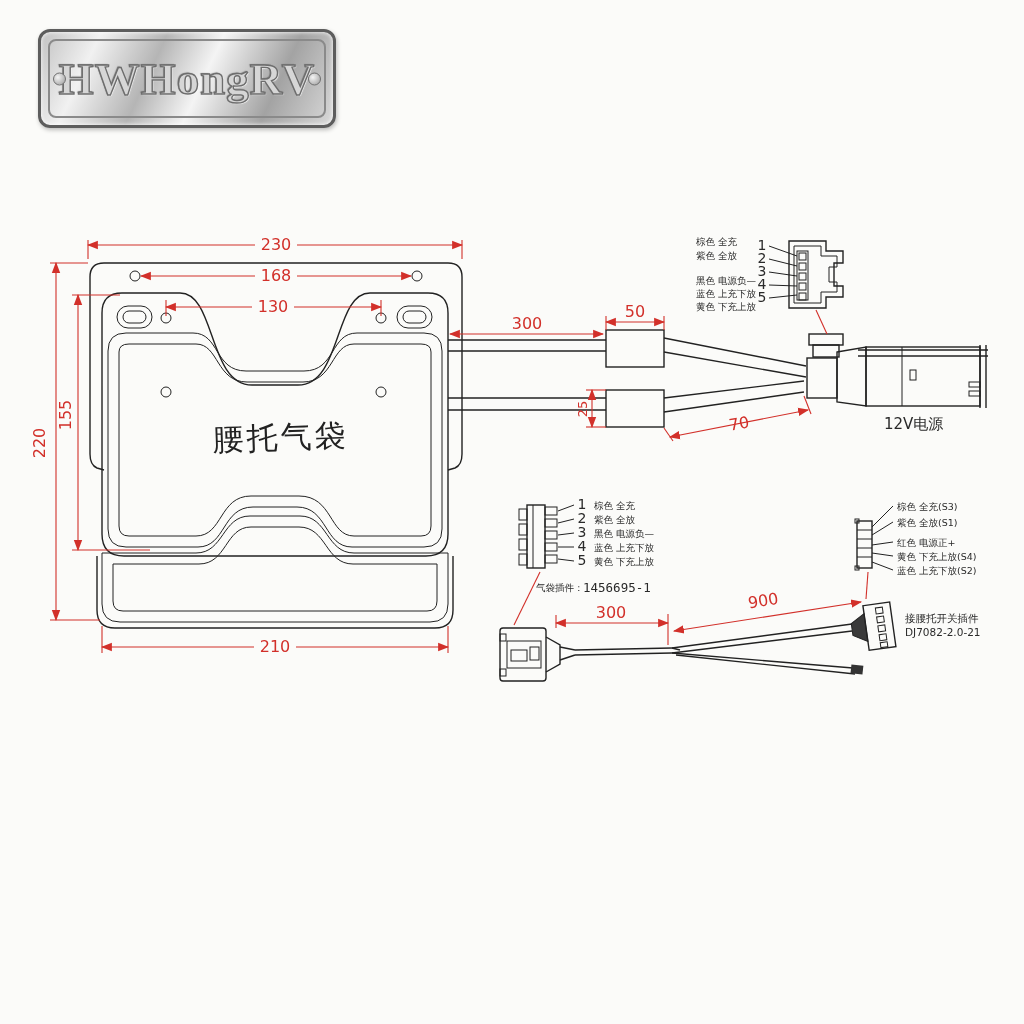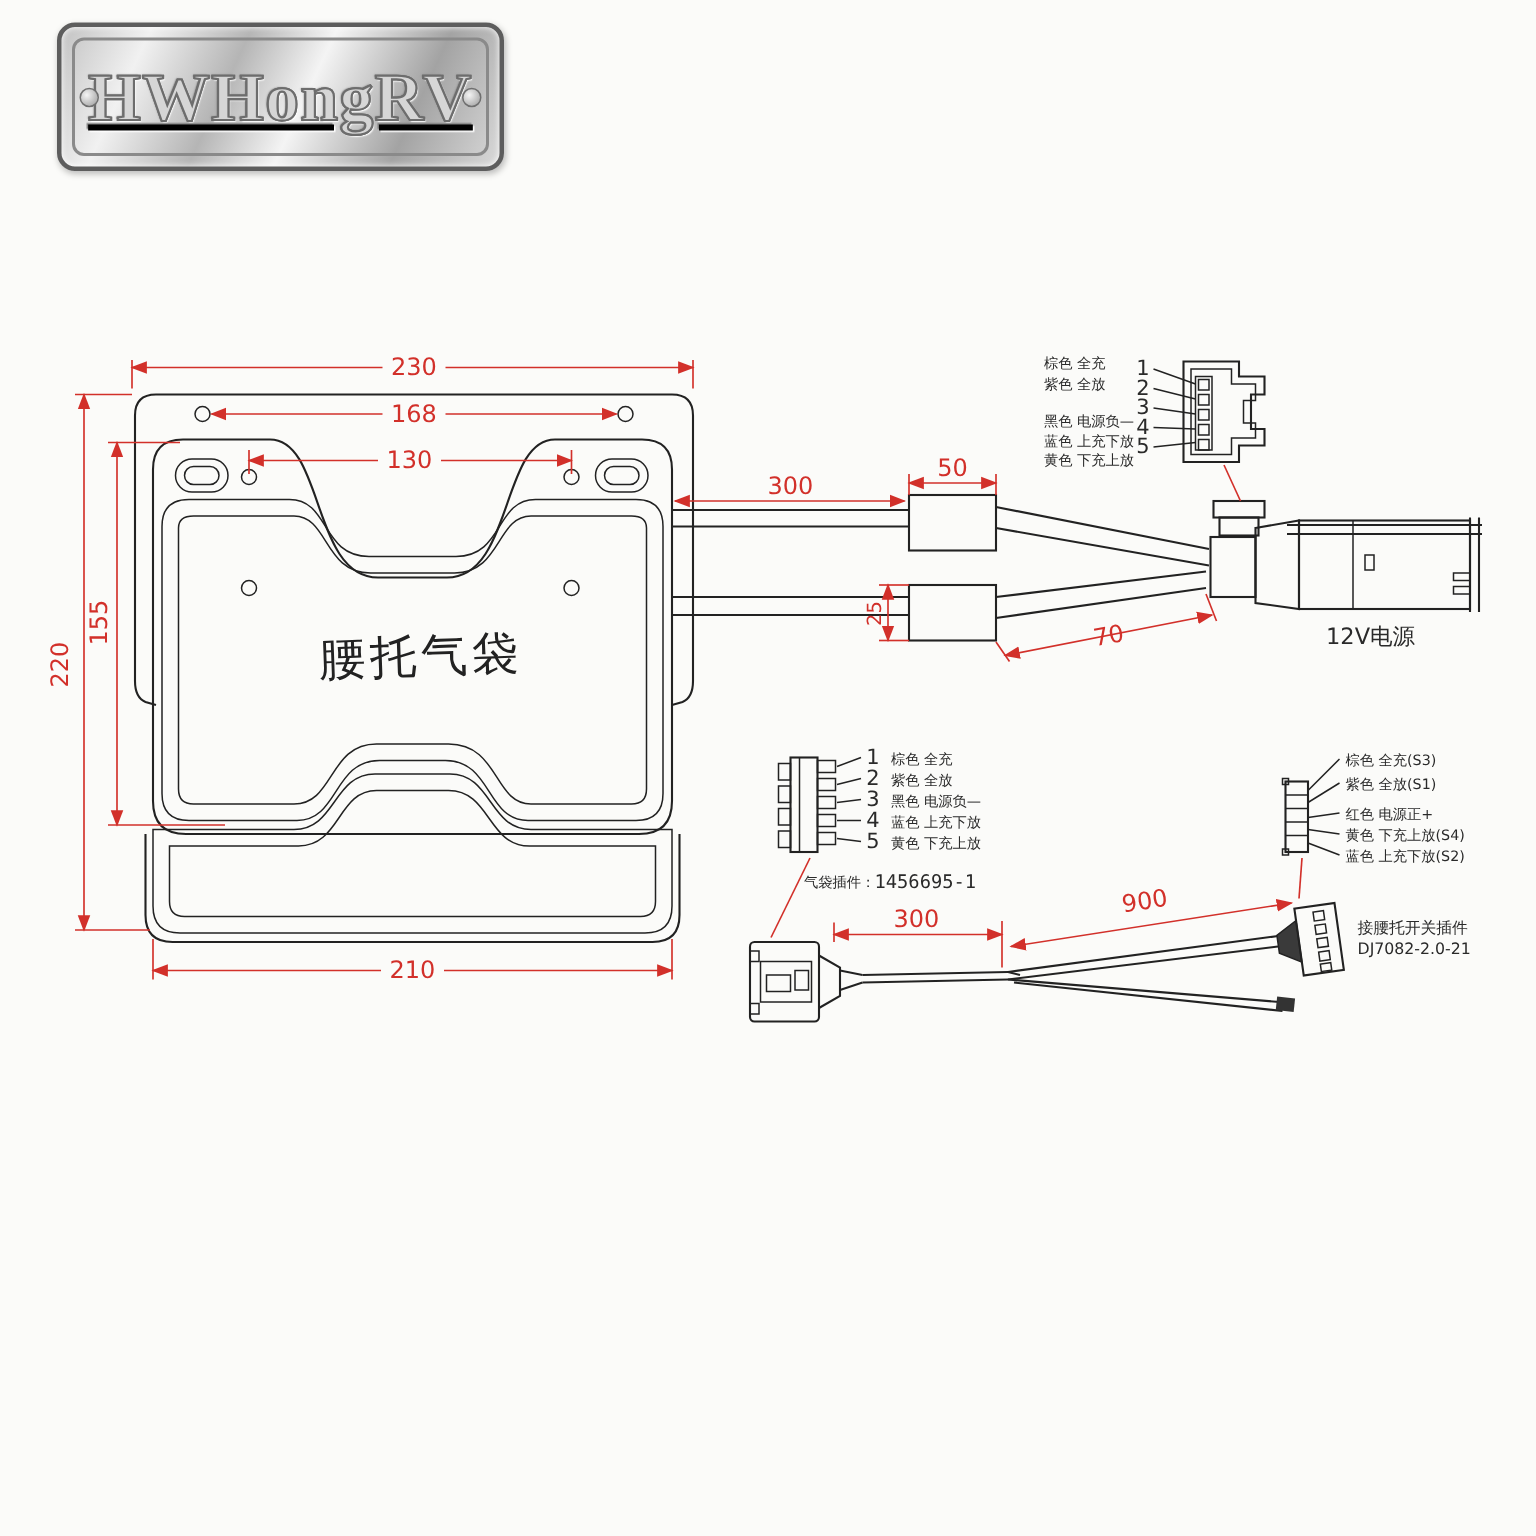--- a/index.html
+++ b/index.html
@@ -4,26 +4,26 @@
 <style>
   html,body{margin:0;padding:0;}
   body{
     width:1024px;height:1024px;position:relative;
     background:#fbfbf9;
     font-family:"DejaVu Sans",sans-serif;
     overflow:hidden;
   }
   
   .logo-plate{
-    position:absolute;left:38px;top:15px;width:292px;height:93px;
+    position:absolute;left:38px;top:29px;width:292px;height:93px;
     border-radius:12px;
     background:linear-gradient(115deg,#c2c2c2 0%,#f1f1f1 18%,#b5b5b5 38%,#f4f4f4 55%,#a3a3a3 78%,#d9d9d9 100%);
     border:3px solid #5d5d5d;
     box-shadow:inset 0 0 4px #fff, 1px 2px 4px rgba(0,0,0,.25);
-    display:flex;align-items:center;justify-content:center;text-decoration:underline;
+    display:flex;align-items:center;justify-content:center;
   }
   .logo-inner{
     position:absolute;left:7px;top:7px;right:7px;bottom:7px;
     border:2px solid #8a8a8a;border-radius:8px;pointer-events:none;
   }
   .logo-text{
     font-family:"Liberation Serif",serif;
     font-size:45px;font-weight:bold;letter-spacing:1px;
     color:#d6d6d6;
     -webkit-text-stroke:1.4px #6d6d6d;

